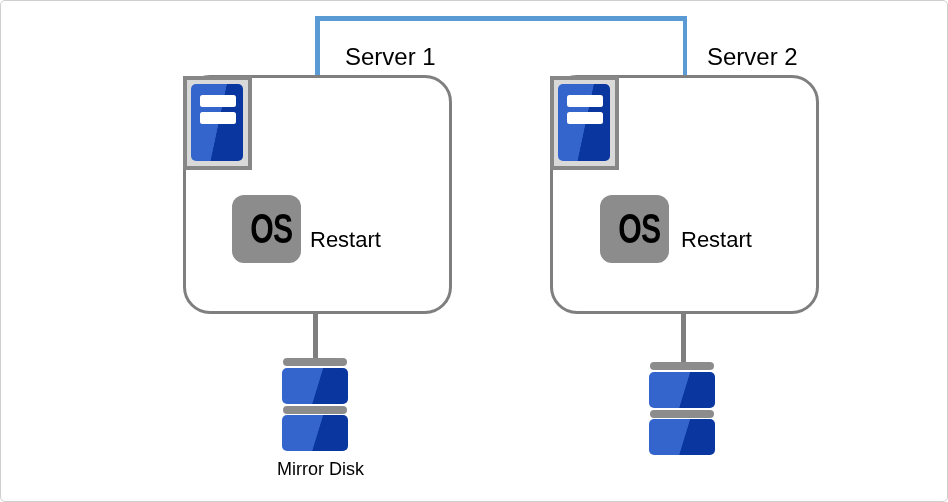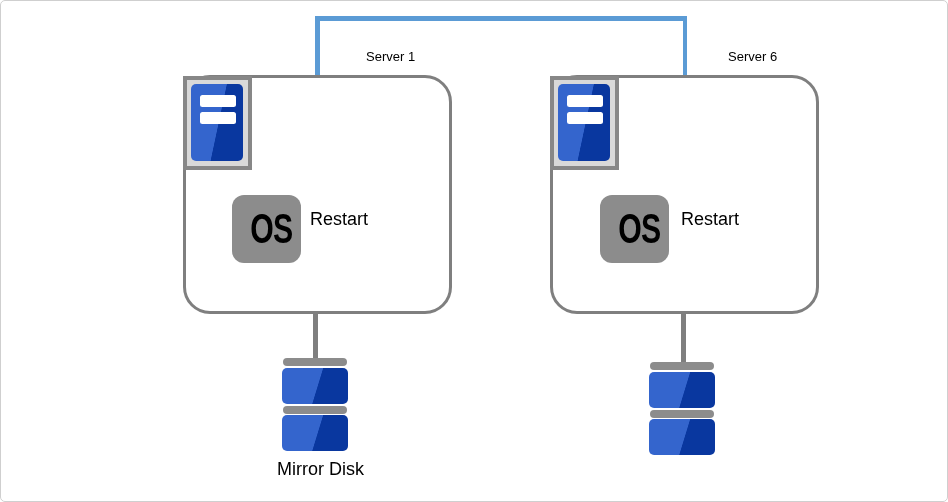--- a/index.html
+++ b/index.html
@@ -38,23 +38,22 @@
   .hb-h  { left: 315px;   top: 16px; width: 372px; height: 4.5px; }
   .hb-v1 { left: 315px;   top: 16px; width: 4.5px; height: 60px; }
   .hb-v2 { left: 682.5px; top: 16px; width: 4.5px; height: 60px; }
 
   
   .server-label {
     position: absolute;
     top: 46px;
     height: 22px;
     line-height: 22px;
-    font-size: 13px;
+    font-size: 24px;
     white-space: nowrap;
-    margin-left: 21px;
   }
   .s1-label { left: 345px; }
   .s2-label { left: 707px; }
 
   
   .server-box {
     position: absolute;
     top: 75px;
     width: 269px;
     height: 239px;
@@ -112,24 +111,24 @@
   .s2-os { left: 600px; }
   .os-text {
     font-weight: bold;
     font-size: 42px;
     letter-spacing: -1px;
     transform: scaleX(0.72);
     line-height: 1;
   }
   .restart-label {
     position: absolute;
-    top: 208px;
+    top: 229px;
     height: 22px;
     line-height: 22px;
-    font-size: 18px;
+    font-size: 22px;
     white-space: nowrap;
   }
   .s1-restart { left: 310px; }
   .s2-restart { left: 681px; }
 
   
   .disk-link { position: absolute; width: 5px; background: var(--box-border); }
   .dl1 { left: 313px;   top: 312px; height: 50px; }
   .dl2 { left: 680.5px; top: 312px; height: 54px; }
 
@@ -171,21 +170,21 @@
 </head>
 <body>
 
 <div class="canvas">
 
   <div class="hb hb-h"></div>
   <div class="hb hb-v1"></div>
   <div class="hb hb-v2"></div>
 
   <div class="server-label s1-label">Server 1</div>
-  <div class="server-label s2-label">Server 6</div>
+  <div class="server-label s2-label">Server 2</div>
 
   <div class="server-box s1-box"></div>
   <div class="server-icon s1-icon">
     <div class="server-icon-body">
       <div class="bar bar1"></div>
       <div class="bar bar2"></div>
     </div>
   </div>
   <div class="os-icon s1-os">
     <span class="os-text">OS</span>

